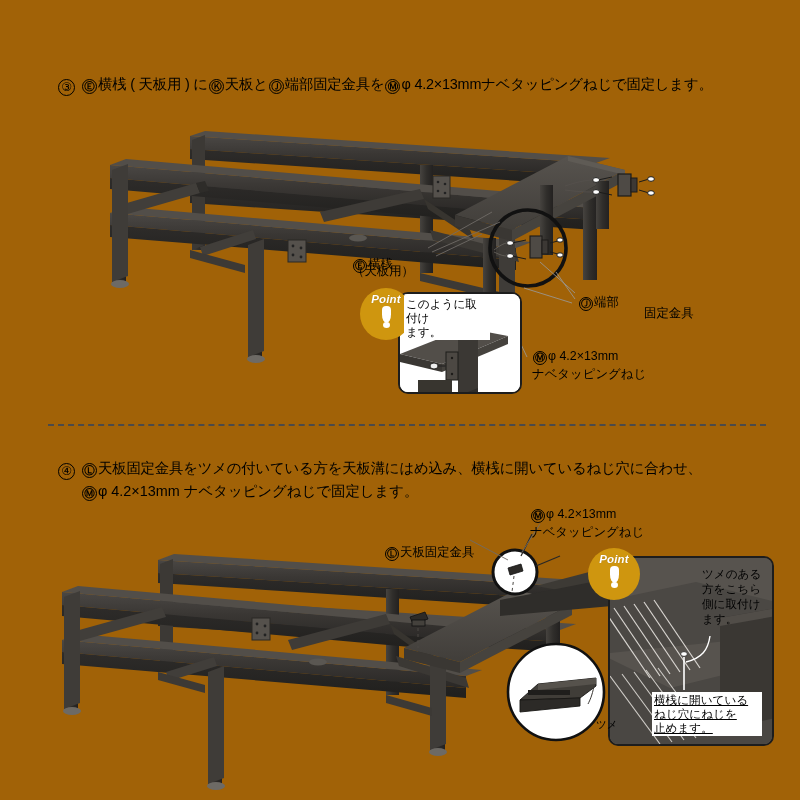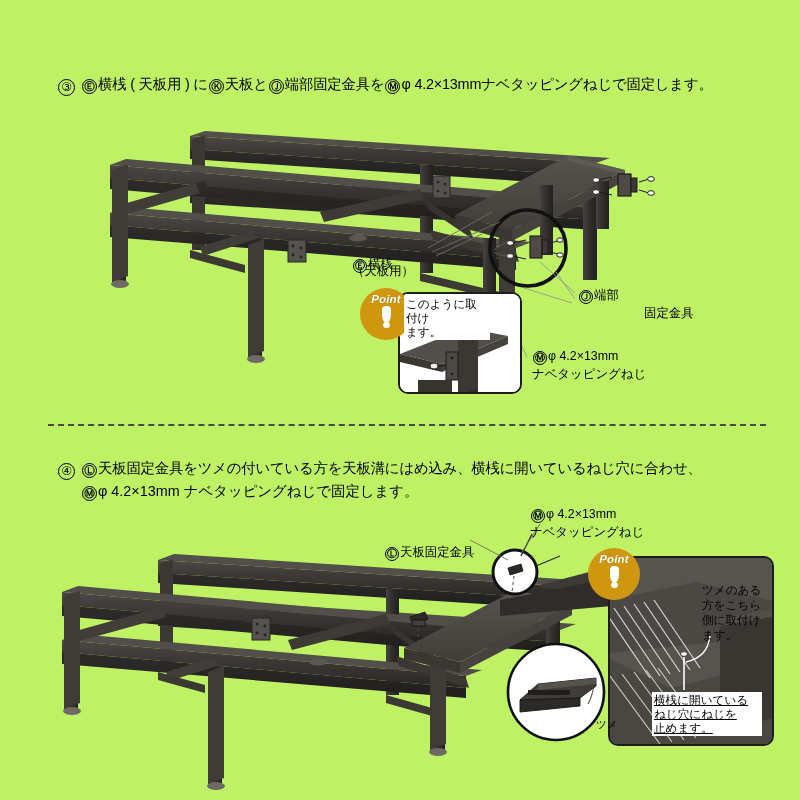--- a/index.html
+++ b/index.html
@@ -2,21 +2,21 @@
 <html><head>
 <meta charset="utf-8">
 <style>
   * { box-sizing: border-box; margin: 0; padding: 0; }
   html, body {
     width: 800px; height: 800px;
     background: #ffffff;
     font-family: "Liberation Sans", "DejaVu Sans", sans-serif;
     overflow: hidden;
   }
-  #page { position: relative; width: 800px; height: 800px; background:#bef264; }
+  #page { position: relative; width: 800px; height: 800px; background:#a16207; }
 
   
   .step-heading {
     position: absolute;
     font-size: 14.4px;
     line-height: 21px;
     color: #000;
     letter-spacing: -0.2px;
     white-space: nowrap;
   }
@@ -96,21 +96,21 @@
     background: #ffffff;
     font-size: 11.6px;
     line-height: 14px;
     color: #000;
     padding: 1px 2px;
     white-space: pre-line;
   }
   .note-dark {
     position:absolute;
     font-size:11.6px; line-height:15px; color:#000;
-    background:#ffffff; padding:0 2px; white-space:pre-line;margin-top:16px;
+    background:#ffffff; padding:0 2px; white-space:pre-line;
   }
 
   
   .inset-panel {
     position: absolute;
     border: 2.2px solid #1d1d1d;
     border-radius: 10px;
     background: #ffffff;
     overflow: hidden;
   }
@@ -273,21 +273,21 @@
         <path d="M527,357 L500,300"></path>
       </g>
     </g>
   </svg>
 
   <div class="label" style="left:352px; top:256px;">
     <span class="cl">Ⓔ</span><span>横桟</span>
   </div>
   <div class="label" style="left:352px; top:263px;">（天板用）</div>
 
-  <div class="label" style="left:578px; top:287px;">
+  <div class="label" style="left:578px; top:294px;">
     <span class="cl">Ⓙ</span><span>端部</span>
   </div>
   <div class="label" style="left:604px; top:305px;margin-left:40px;">固定金具</div>
 
   <div class="label" style="left:532px; top:348px;">
     <span class="cl">Ⓜ</span><span>φ 4.2×13mm</span>
   </div>
   <div class="label" style="left:532px; top:366px;">ナベタッピングねじ</div>
 
   <div class="point-badge" style="left:360px; top:288px; z-index:6;">

